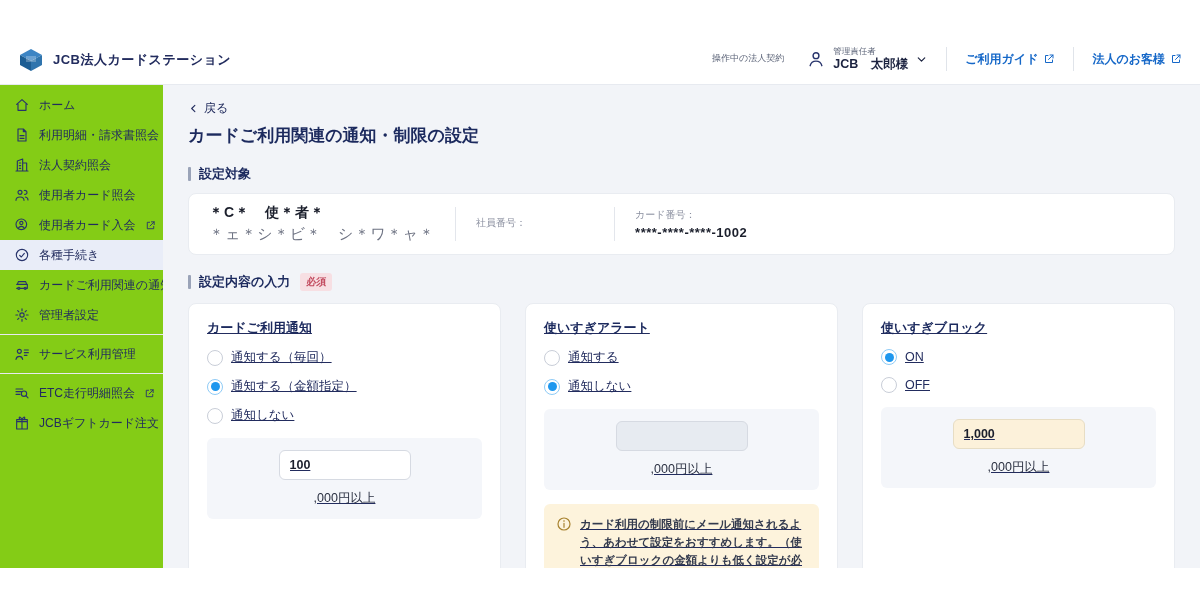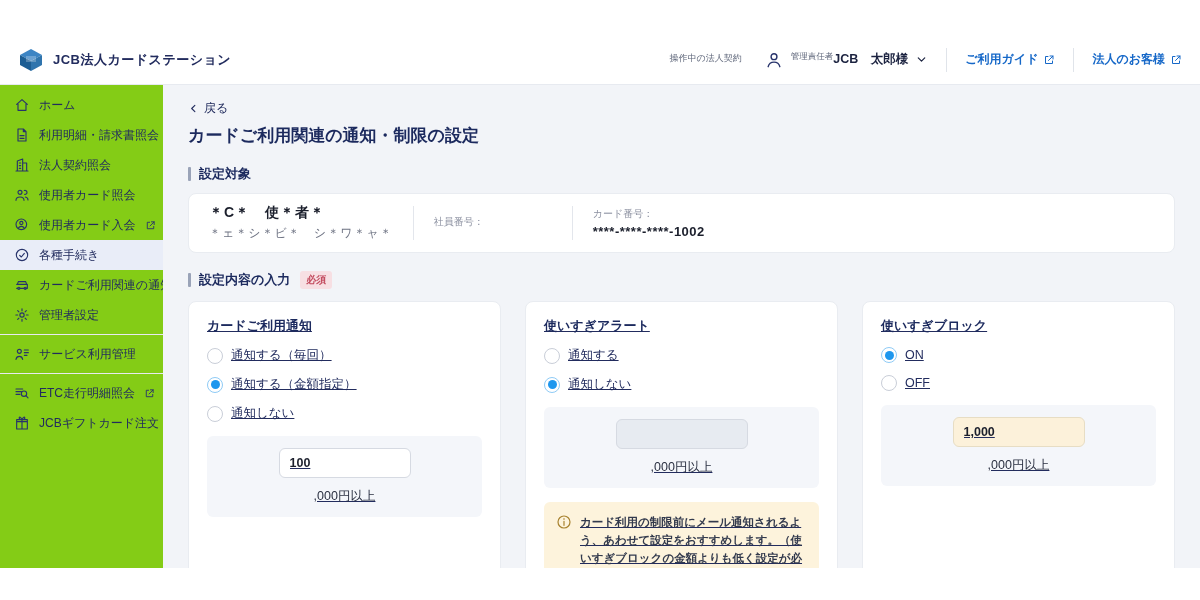--- a/index.html
+++ b/index.html
@@ -13,21 +13,21 @@
     display:flex; align-items:center; padding:0 18px; }
   .brand { display:flex; align-items:center; gap:9px; }
   .brand-title { font-size:13px; font-weight:bold; color:#222c5e; letter-spacing:.5px; }
   .header-right { margin-left:auto; display:flex; align-items:center; }
   .contract-group { display:flex; flex-direction:column; margin-right:22px; }
   .contract-label { font-size:9px; color:#5d6579; margin:0 0 2px 4px; }
   .contract-select { width:258px; height:30px; border:1px solid #c9ced8; border-radius:6px;
     background:#fff; display:flex; align-items:center; justify-content:space-between;
     padding:0 10px; font-size:12px; color:#222c5e; cursor:pointer; }
   .user-block { display:flex; align-items:center; gap:7px; cursor:pointer; }
-  .user-texts { display:flex; flex-direction:row; line-height:1.15; }
+  .user-texts { display:flex; flex-direction:column; line-height:1.15; }
   .user-role { font-size:8.5px; color:#5d6579; }
   .user-name { font-size:12.5px; font-weight:bold; color:#1c2340; }
   .v-div { width:1px; height:24px; background:#e0e4ea; margin:0 18px; }
   .hdr-link { display:flex; align-items:center; gap:5px; font-size:12px; color:#1668c8;
     font-weight:bold; cursor:pointer; text-decoration:none; white-space:nowrap; }
   .icon { display:inline-flex; flex:none; }
   .icon svg { display:block; }
 
   
   .body-row { display:flex; height:483px; }
@@ -44,21 +44,21 @@
   .page-title { font-size:17px; font-weight:bold; color:#1c2a5e; margin-top:6px; }
   .section-heading { display:flex; align-items:center; margin-top:18px; }
   .section-bar { width:3px; height:14px; background:#9aa3b8; margin-right:8px; border-radius:1px; }
   .section-title { font-size:13px; font-weight:bold; color:#1c2a5e; }
   .badge-required { font-size:10px; color:#c24a5e; background:#f7dfe3; border-radius:3px;
     padding:2px 6px; margin-left:10px; font-weight:bold; }
 
   .target-card { margin-top:10px; background:#fff; border:1px solid #e9ecf1; border-radius:8px;
     padding:10px 20px; display:flex; align-items:center; min-height:49px; }
   .tc-name { font-size:14px; font-weight:bold; color:#1b1f2c; letter-spacing:1px; }
-  .tc-kana { font-size:12px; color:#6e7383; margin-top:3px; letter-spacing:1px; }
+  .tc-kana { font-size:15px; color:#6e7383; margin-top:3px; letter-spacing:1px; }
   .tc-vdiv { width:1px; height:34px; background:#e3e6ec; margin:0 20px; }
   .tc-label { font-size:10px; color:#8b90a0; }
   .tc-emp { width:118px; }
   .tc-cardno-val { font-size:13px; font-weight:bold; color:#1b1f2c; margin-top:3px; letter-spacing:.5px; }
 
   .panels { display:flex; gap:24px; margin-top:12px; align-items:stretch; min-height:209px;text-decoration:underline; }
   .panel { flex:1; background:#fff; border:1px solid #e9ecf1; border-radius:8px; padding:15px 18px; }
   .panel-title { font-size:13px; font-weight:bold; color:#1c2a5e; margin-bottom:4px; }
   .radio-row { display:flex; align-items:center; gap:8px; margin-top:12px; cursor:pointer; }
   .radio-circle { width:16px; height:16px; border-radius:50%; border:1.5px solid #c9ced8;

